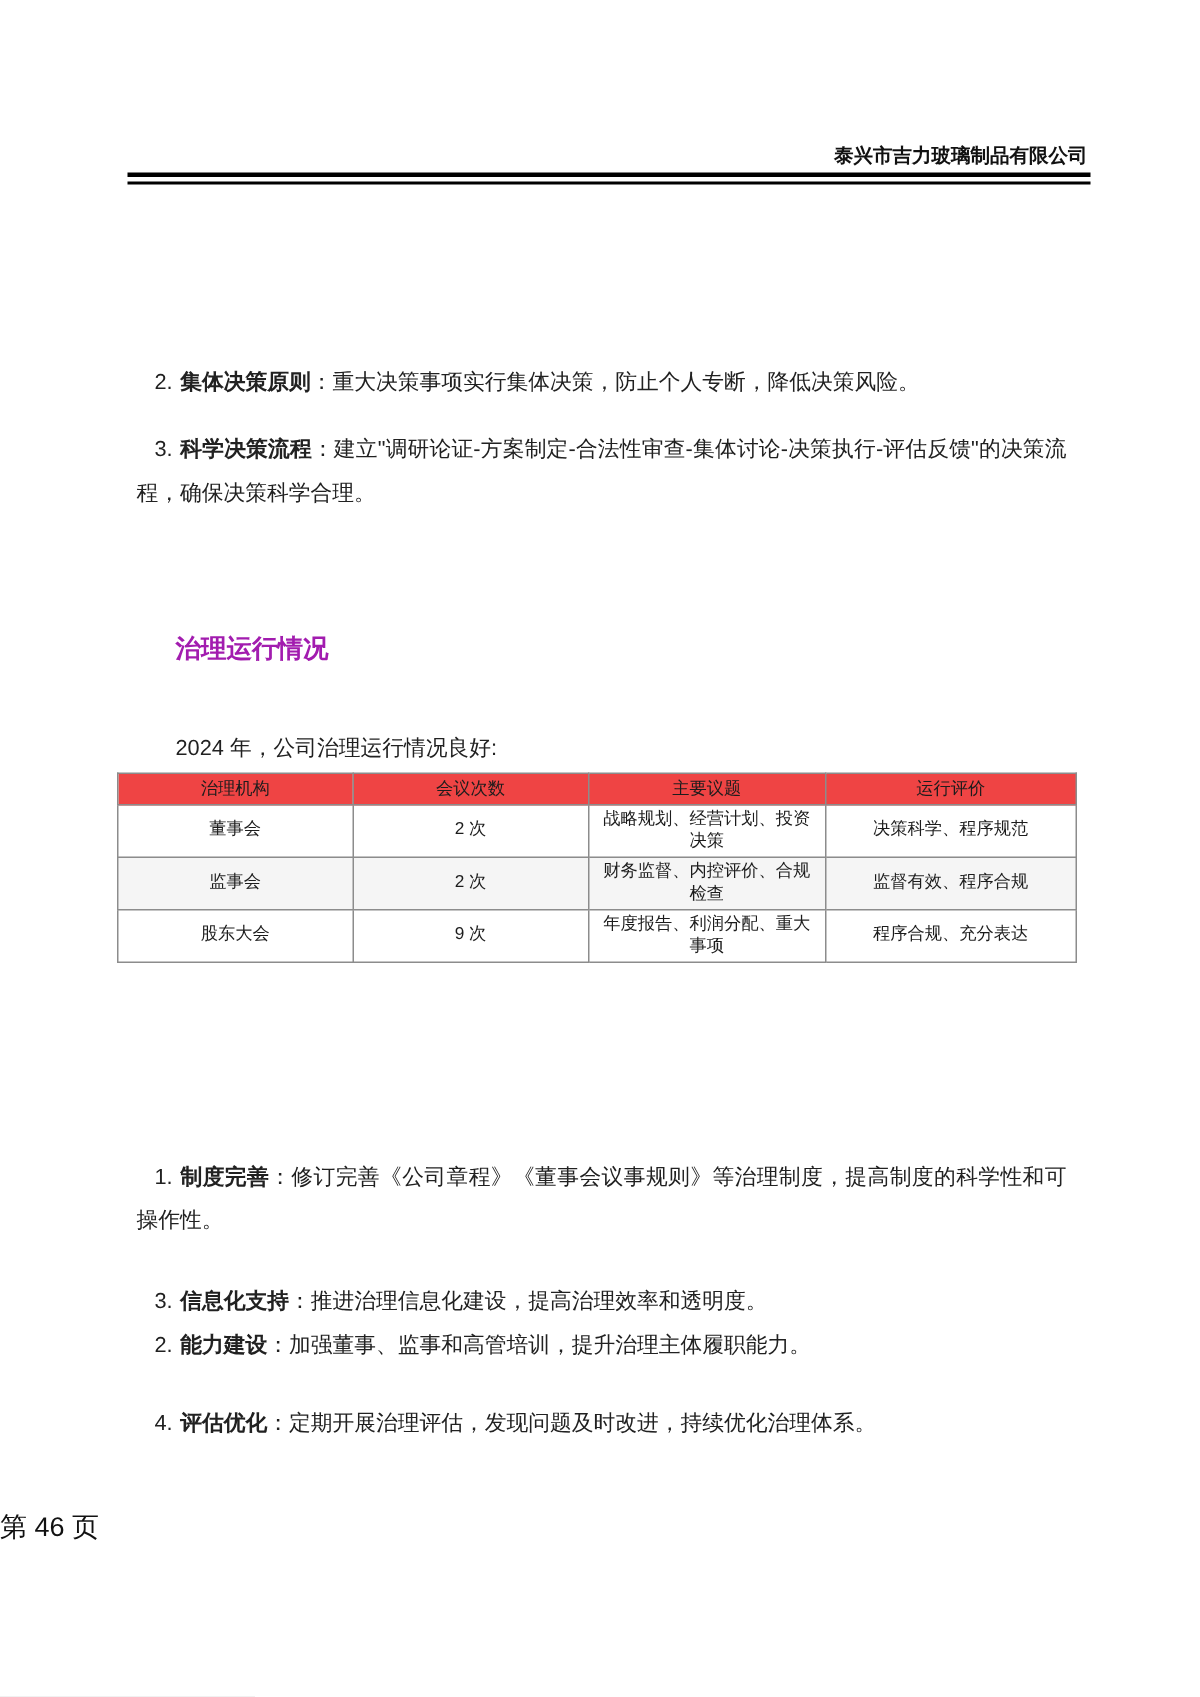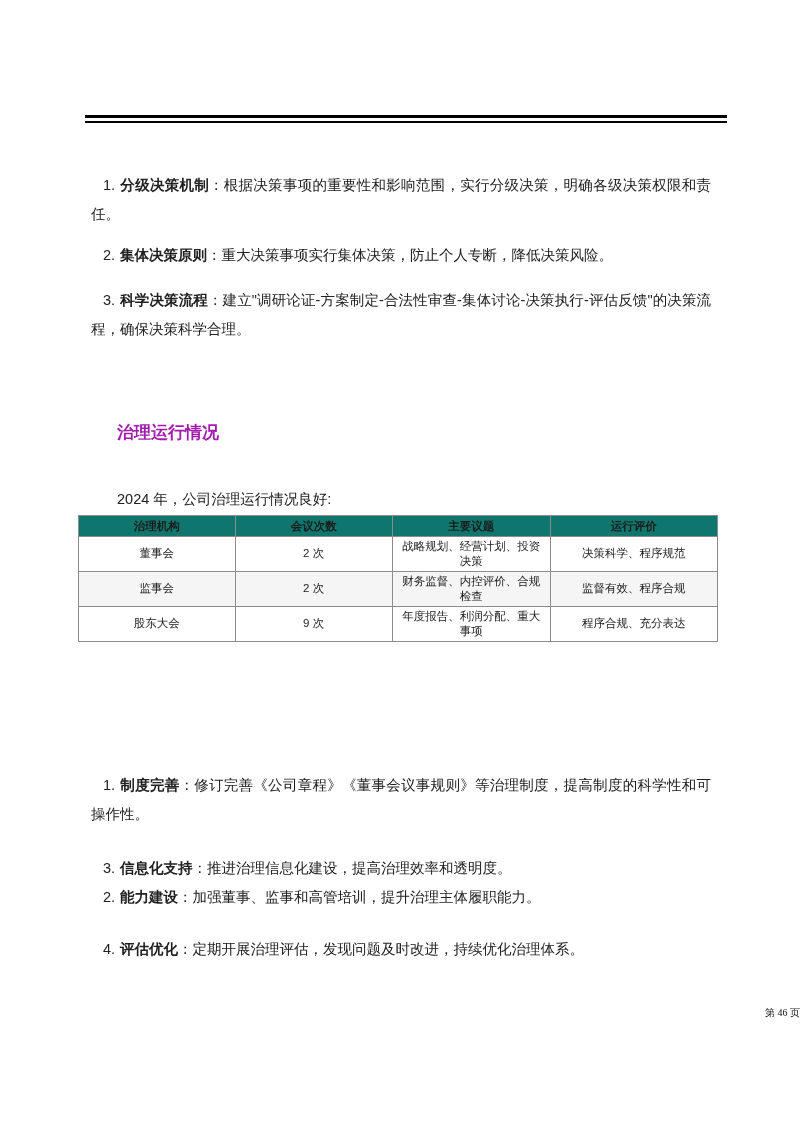--- a/index.html
+++ b/index.html
@@ -38,37 +38,35 @@
     font-size:17px; font-weight:bold; line-height:24px; color:#a21caf;
   }
 
   
   .tablewrap { left:78px; top:515px; width:640px; }
   table { border-collapse:collapse; width:100%; font-size:11.5px; table-layout:fixed; }
   th, td {
     border:1px solid #8c8c8c; text-align:center; vertical-align:middle;
     padding:2px 6px; line-height:1.3; color:#1c1c1c;
   }
-  th { background:#0f766e; font-weight:bold; height:16px; }
+  th { background:#ef4444; font-weight:normal; height:16px; }
   td { height:27px; }
   tr.shaded td { background:#f5f5f5; }
 
   
-  .footer { top:1006px; left:0; width:800px; text-align:right; font-size:10px; color:#111;font-family:Liberation Serif, serif; }
+  .footer { top:1006px; left:0; width:800px; text-align:left; font-size:18px; color:#111; }
 </style>
 </head>
 <body>
 
 <div class="page">
 
+  <div class="abs company">泰兴市吉力玻璃制品有限公司</div>
   <div class="abs rule"></div>
 
-  <p class="abs para item" style="top:156px">
-    <span class="num">1.</span><span class="term">分级决策机制</span><span>：根据决策事项的重要性和影响范围，实行分级决策，明确各级决策权限和责任。</span>
-  </p>
   <p class="abs para item" style="top:226px">
     <span class="num">2.</span><span class="term">集体决策原则</span><span>：重大决策事项实行集体决策，防止个人专断，降低决策风险。</span>
   </p>
   <p class="abs para item" style="top:271px">
     <span class="num">3.</span><span class="term">科学决策流程</span><span>：建立"调研论证-方案制定-合法性审查-集体讨论-决策执行-评估反馈"的决策流程，确保决策科学合理。</span>
   </p>
 
   <div class="abs heading" style="top:421px">治理运行情况</div>
   <p class="abs para intro" style="top:470px">2024 年，公司治理运行情况良好:</p>
 

